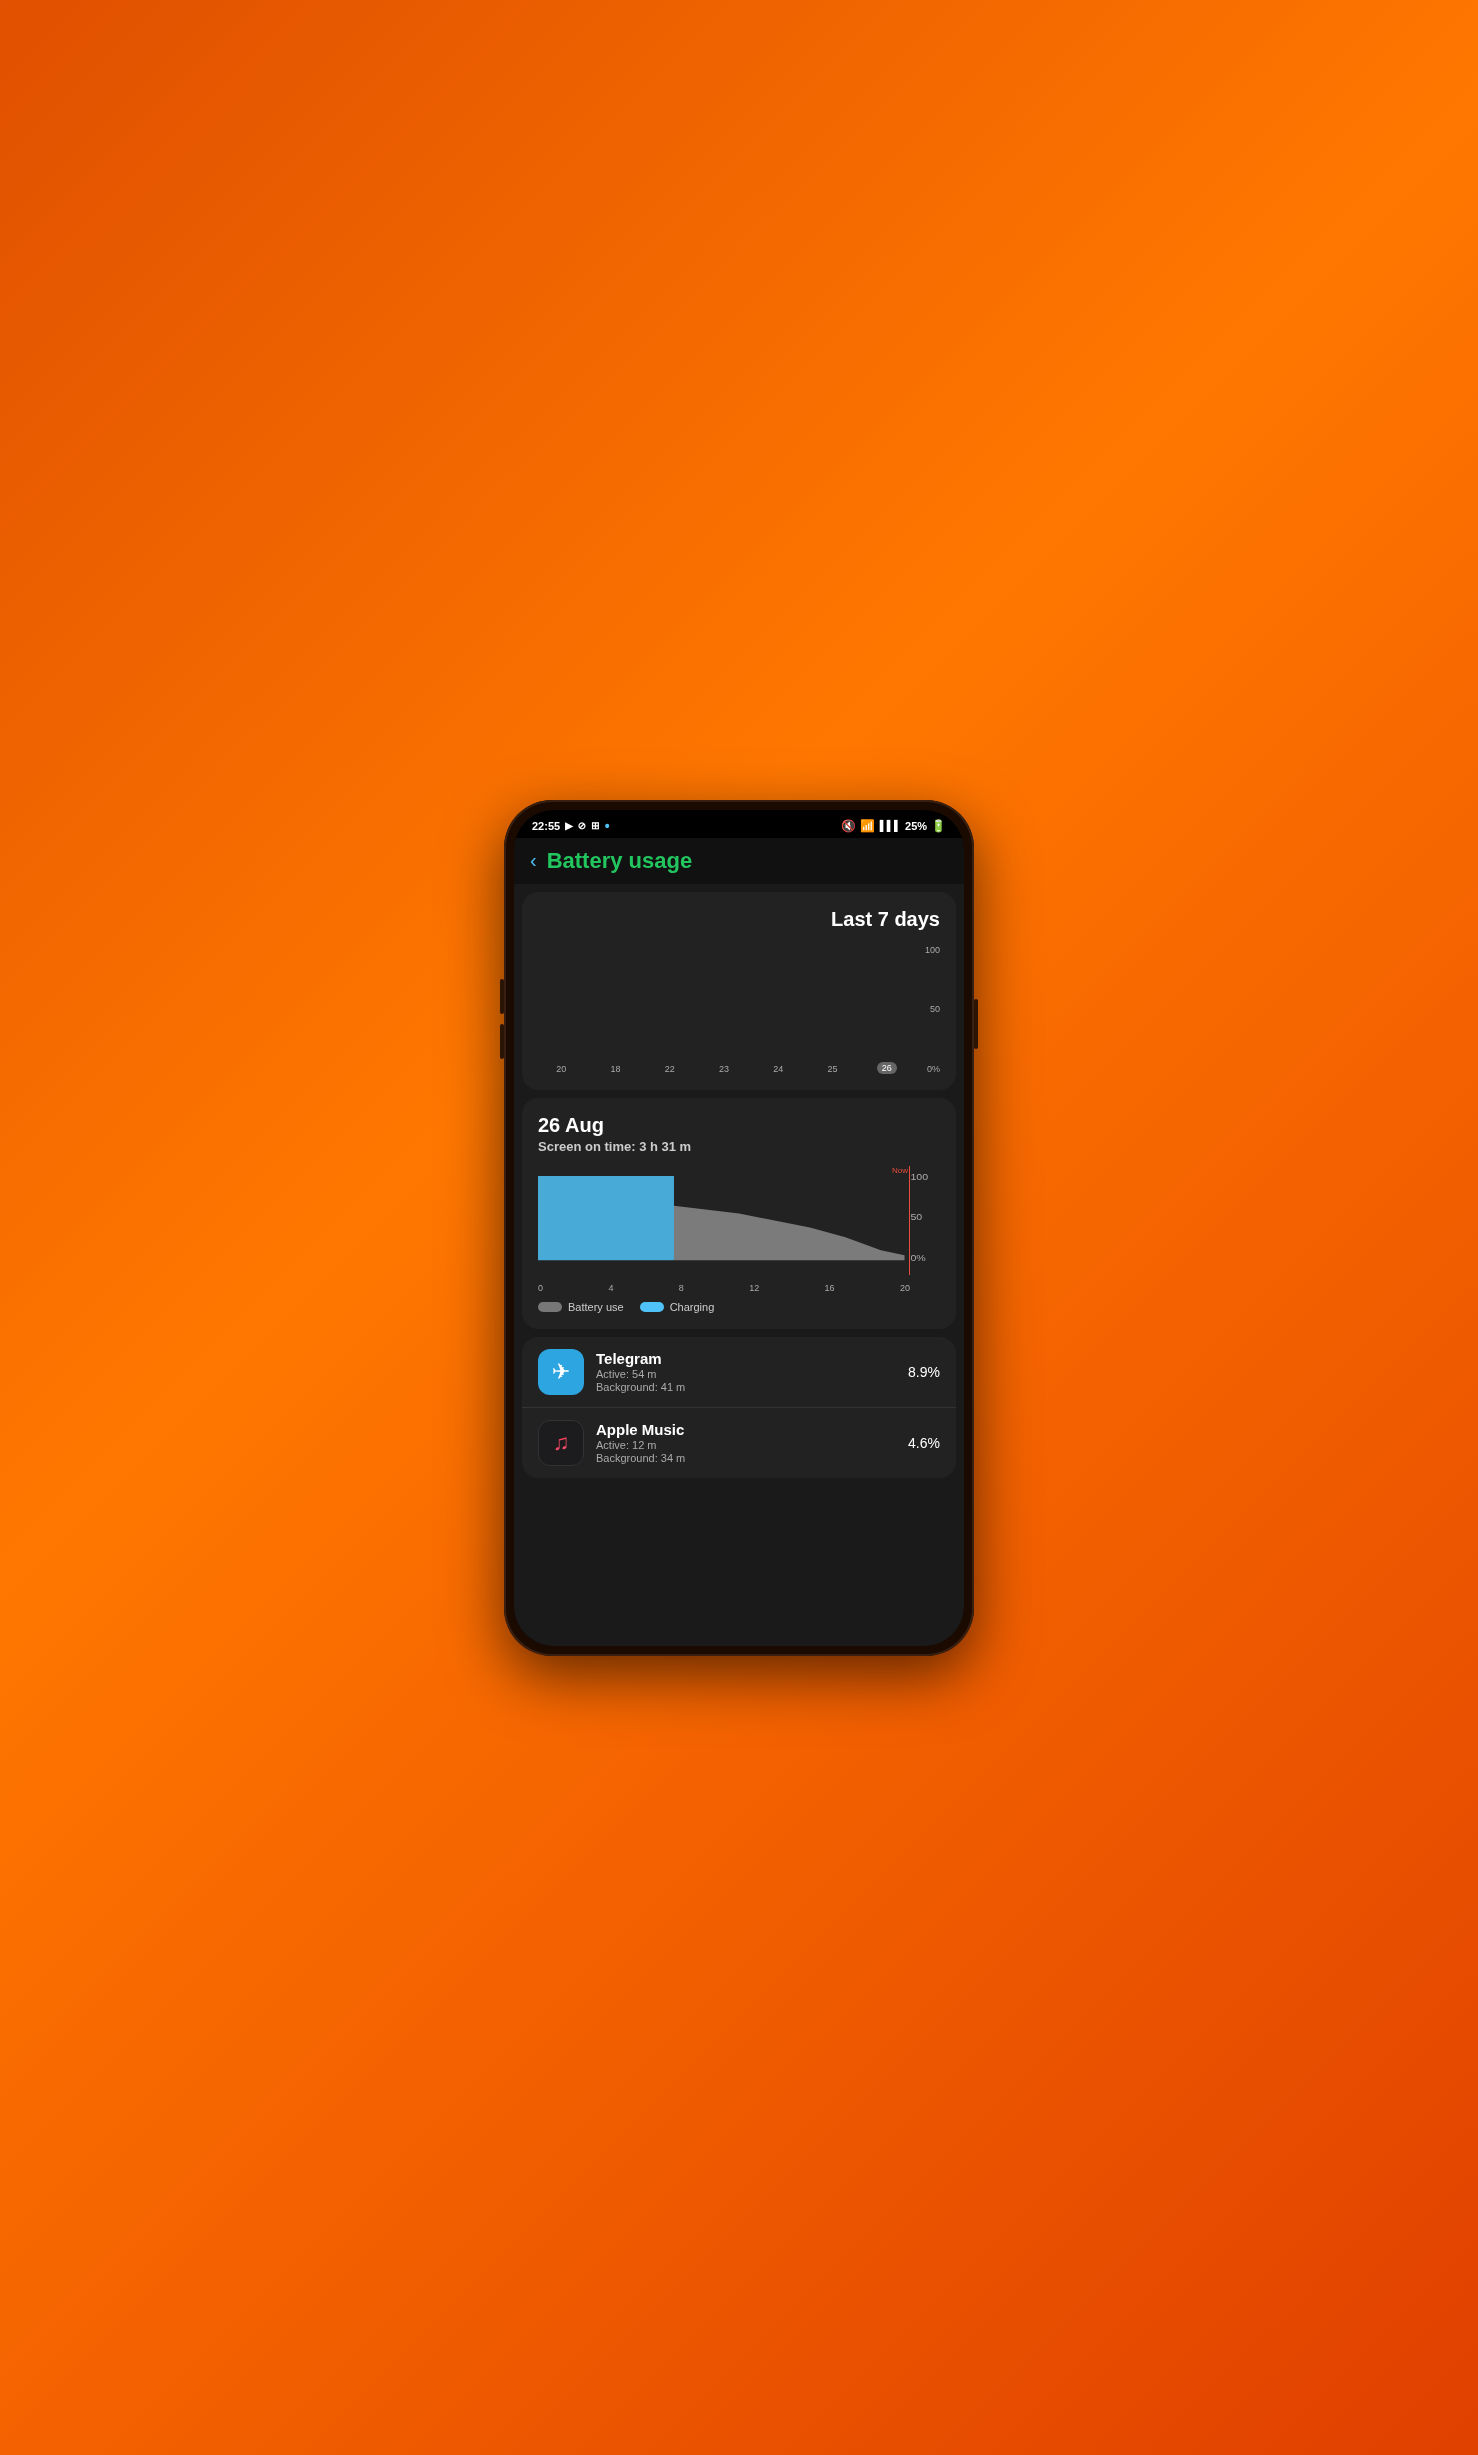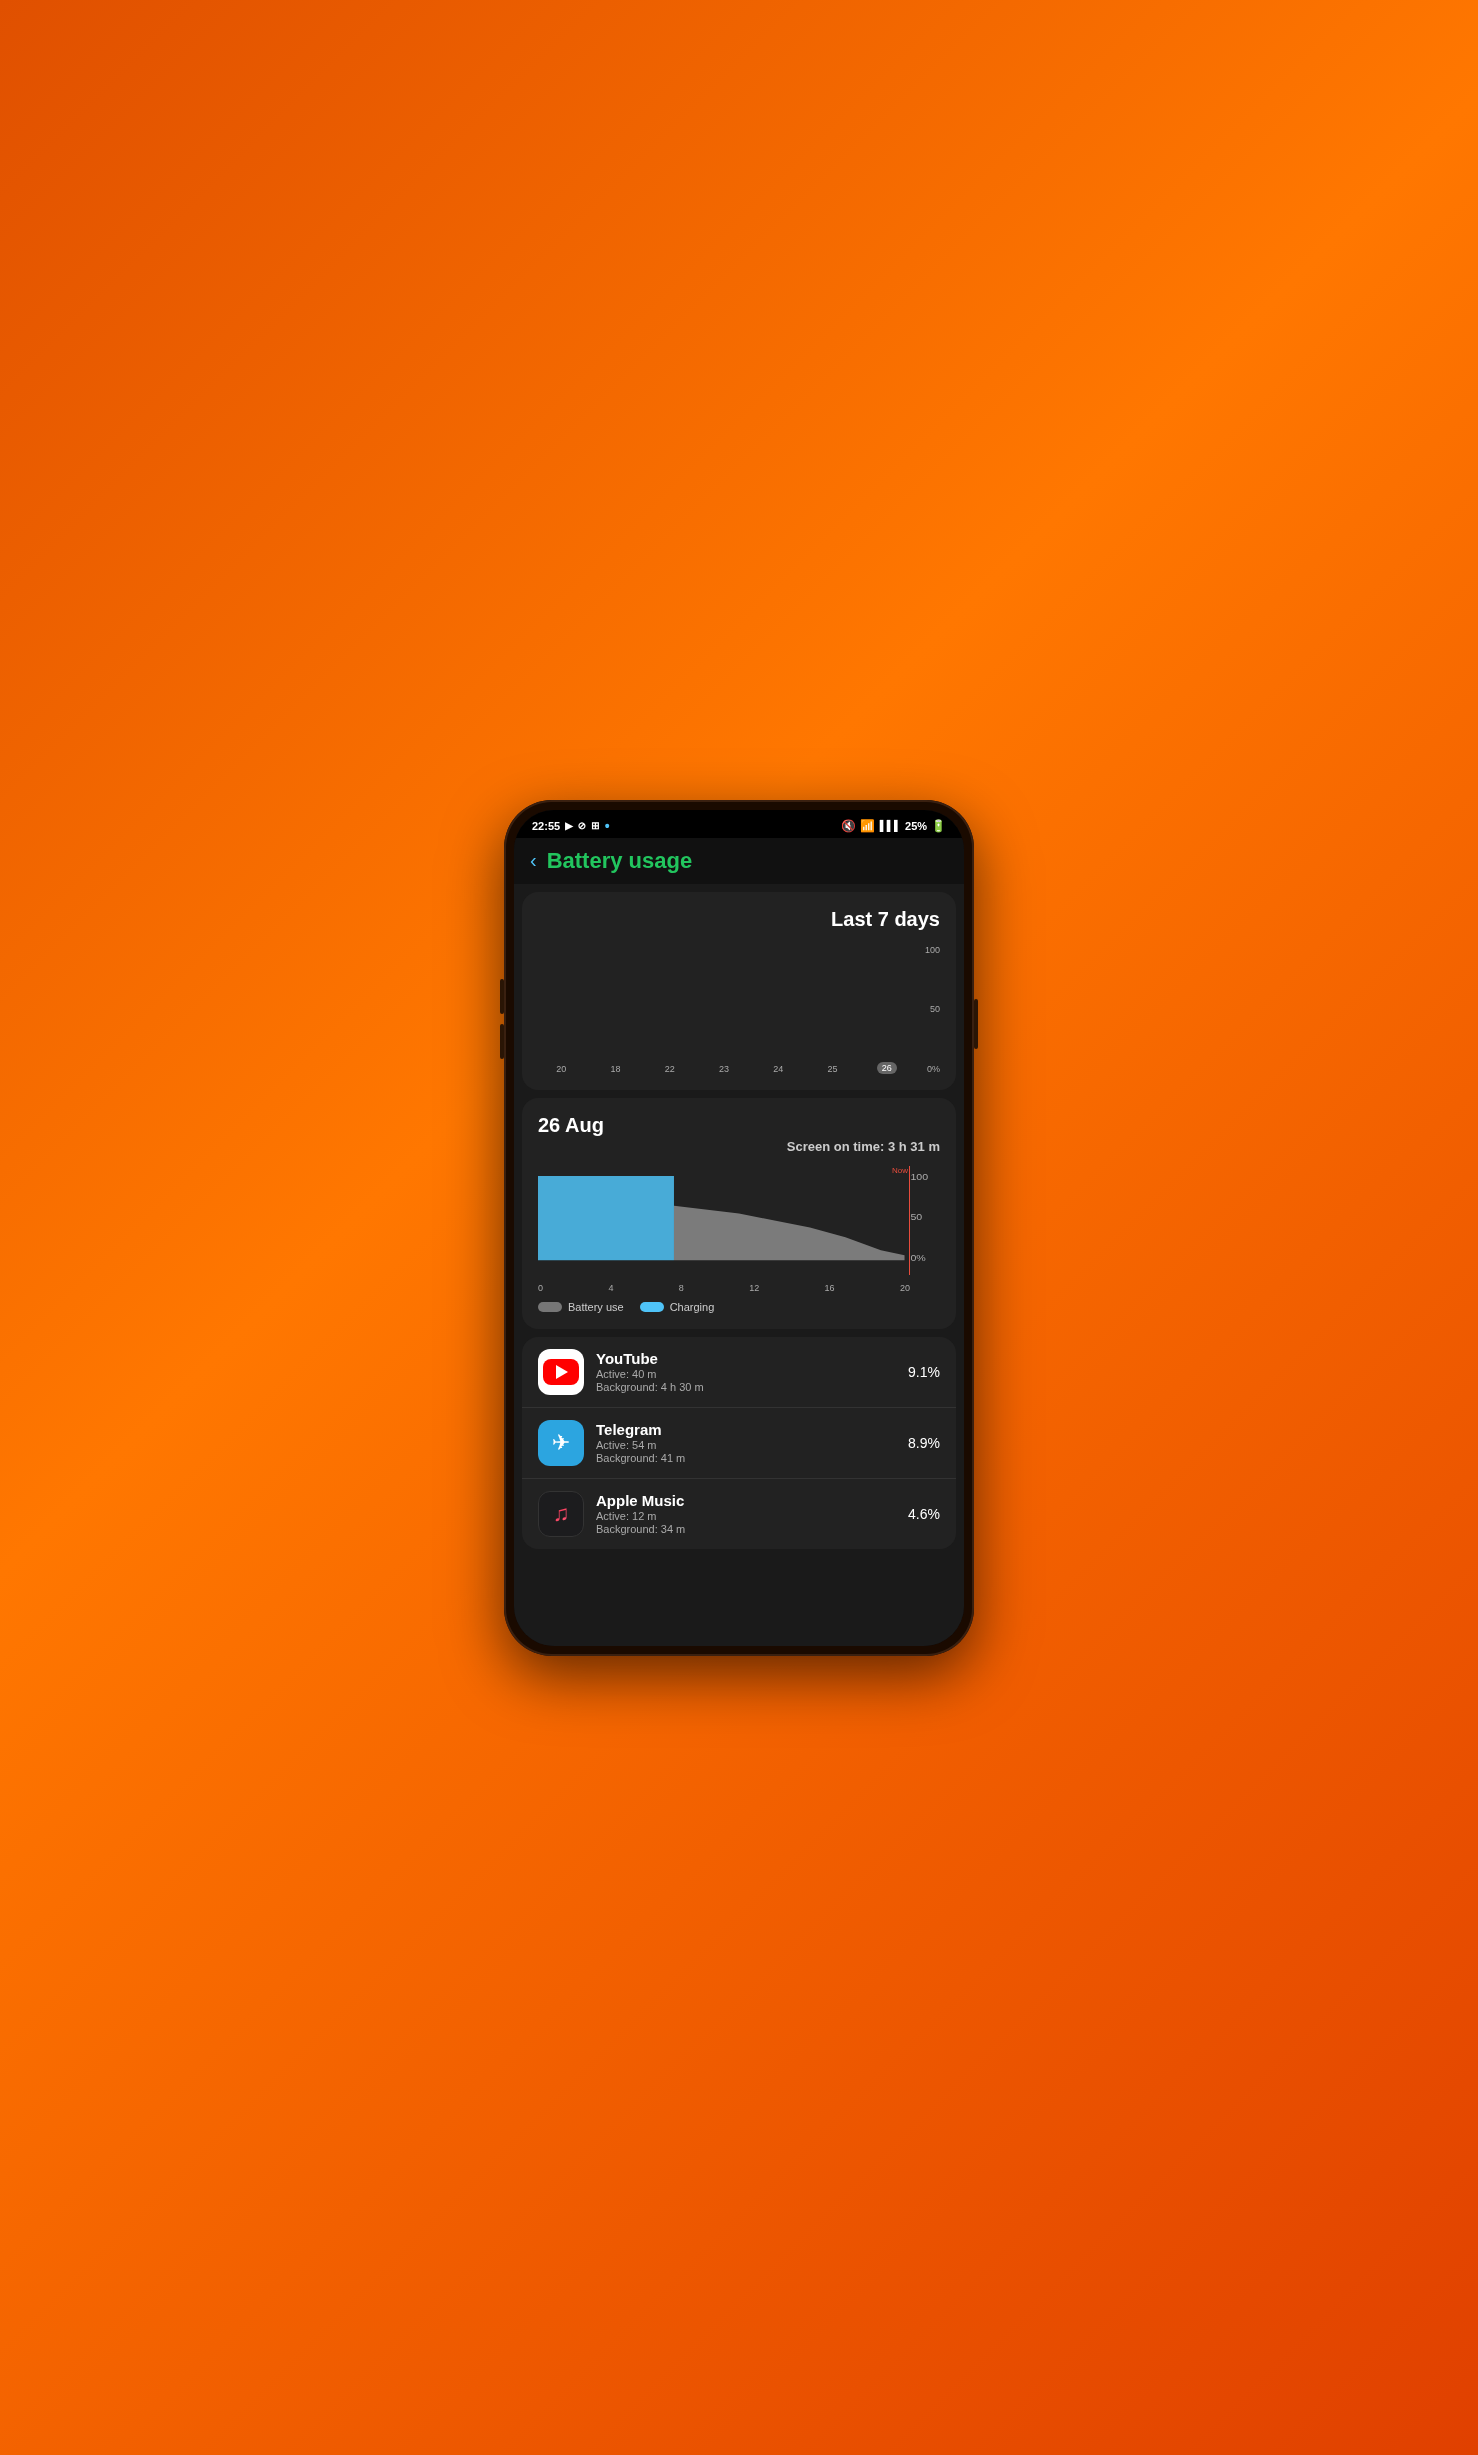--- a/index.html
+++ b/index.html
@@ -178,21 +178,20 @@
       font-size: 20px;
       font-weight: 700;
     }
 
     .daily-subtitle {
       color: #ccc;
       font-size: 13px;
       font-weight: 600;
       margin-top: 2px;
       margin-bottom: 12px;
-      text-align: right;
     }
 
     
     .timeline-chart {
       position: relative;
       height: 109px;
       margin-bottom: 8px;
     }
 
     .timeline-svg {
@@ -511,33 +510,20 @@
           </div>
           <div class="legend-item">
             <div class="legend-dot-blue"></div>
             <span>Charging</span>
           </div>
         </div>
       </div>
 
       <div class="app-list">
 
-        <div class="app-item">
-          <div class="app-icon-wrap app-icon-youtube">
-            <div class="yt-icon">
-              <div class="yt-triangle"></div>
-            </div>
-          </div>
-          <div class="app-info">
-            <div class="app-name">YouTube</div>
-            <div class="app-detail">Active: 40 m</div>
-            <div class="app-detail">Background: 4 h 30 m</div>
-          </div>
-          <div class="app-percent">9.1%</div>
-        </div>
 
         <div class="app-item">
           <div class="app-icon-wrap app-icon-telegram">
             <span class="tg-icon">✈</span>
           </div>
           <div class="app-info">
             <div class="app-name">Telegram</div>
             <div class="app-detail">Active: 54 m</div>
             <div class="app-detail">Background: 41 m</div>
           </div>

